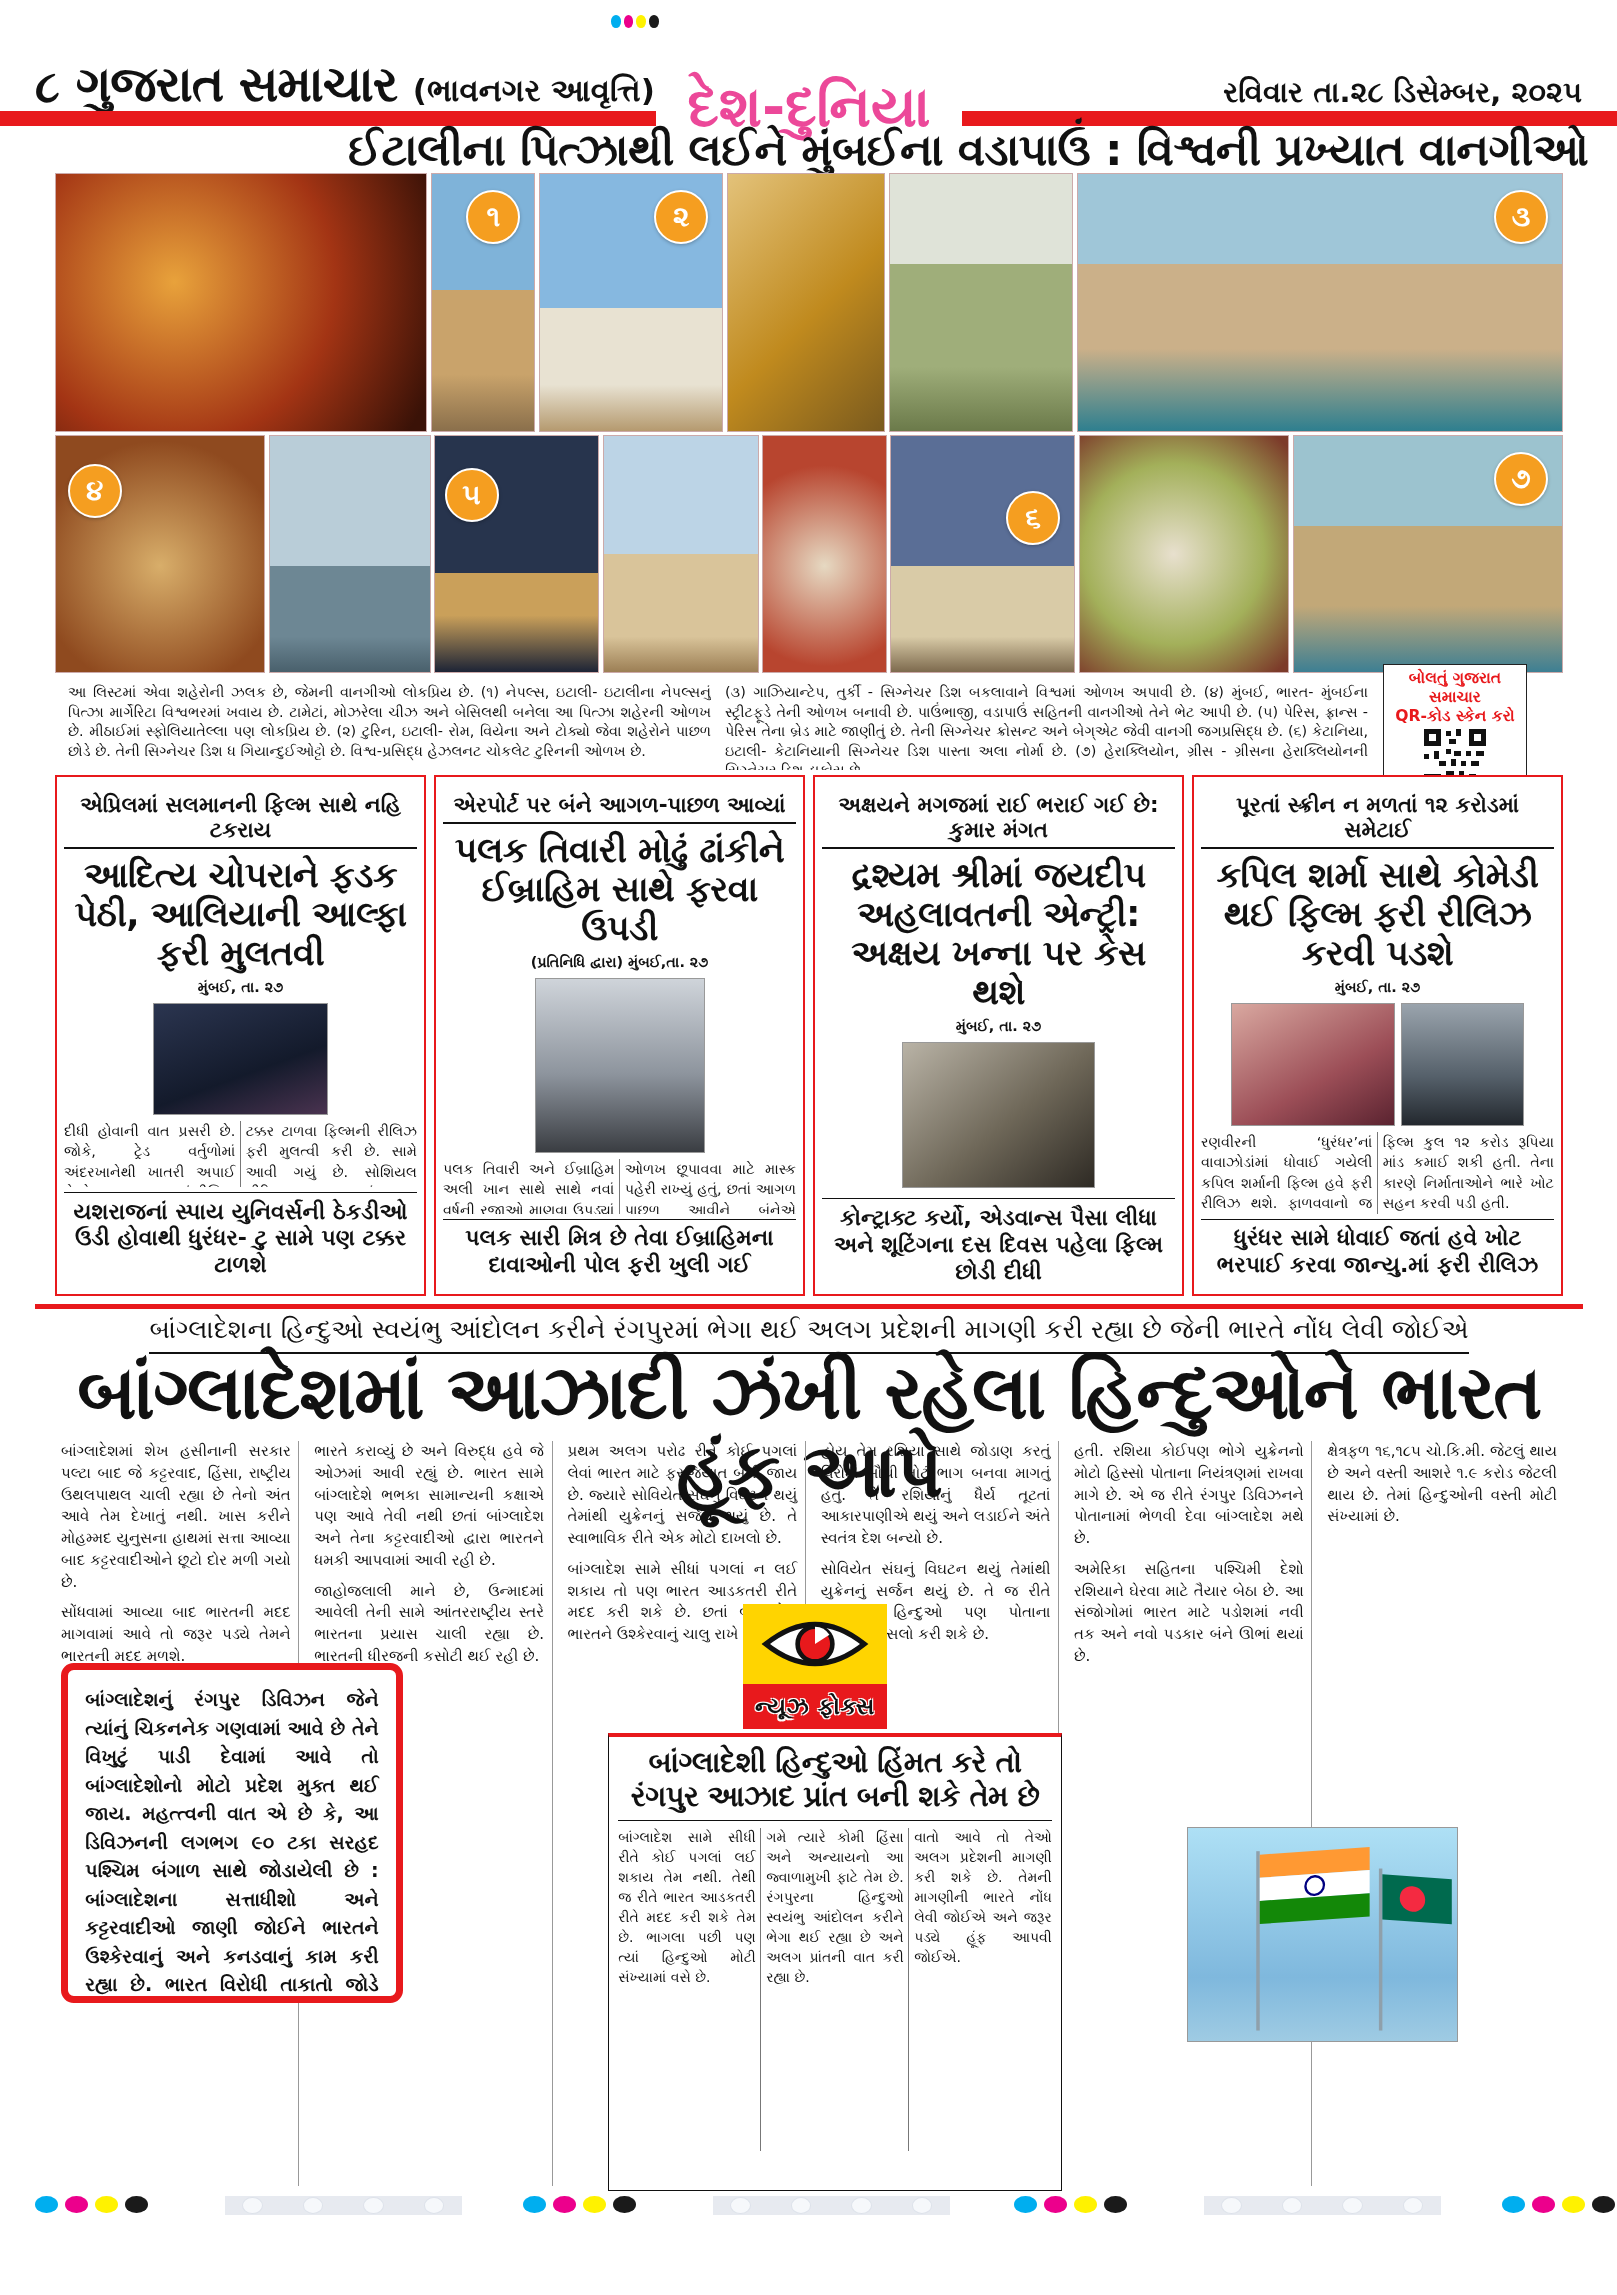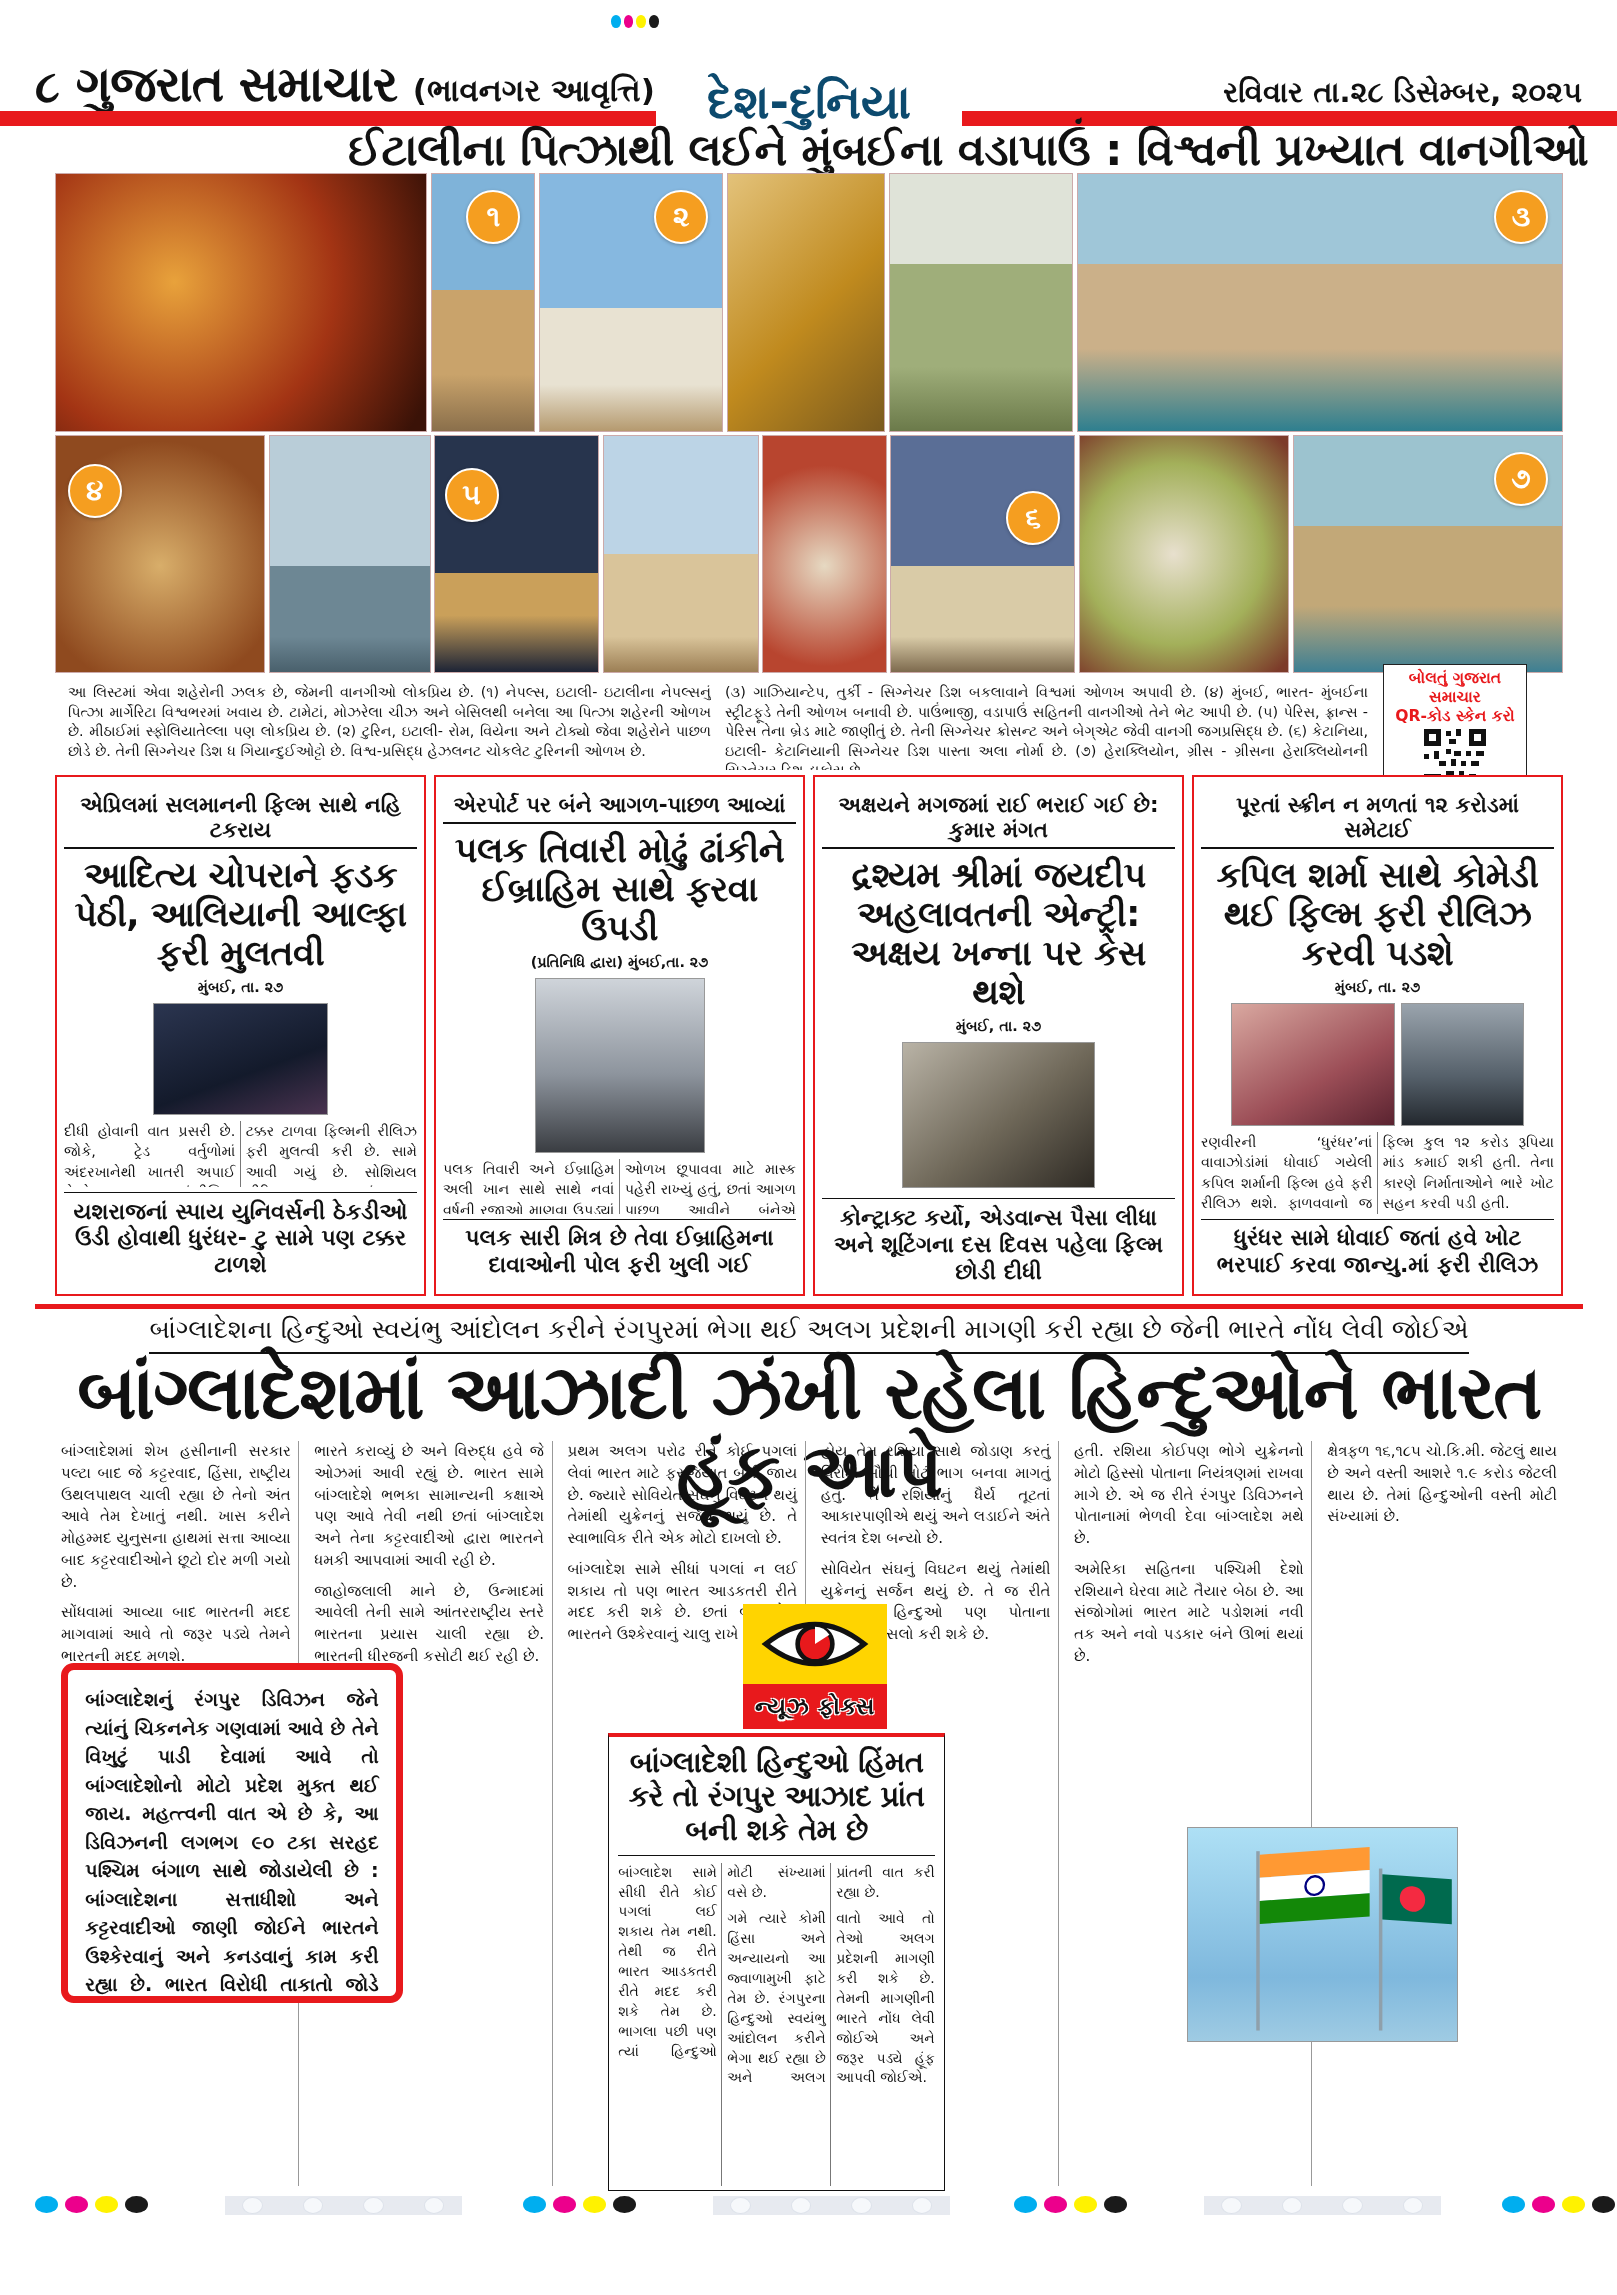--- a/index.html
+++ b/index.html
@@ -9,21 +9,21 @@
   
   #masthead{top:51px;left:35px;right:35px;height:58px;display:flex;align-items:flex-end;justify-content:space-between;}
   .mast-left{display:flex;align-items:flex-end;gap:16px;}
   .page-no{font-size:45px;font-weight:800;line-height:1;}
   .mast-title{font-size:49px;font-weight:800;line-height:1;letter-spacing:-1.2px;}
   .mast-edition{font-size:31px;font-weight:700;line-height:1.2;margin-top:14px;}
   .mast-date{font-size:29px;font-weight:700;line-height:1.1;}
   .redbar{top:111px;height:15px;background:#e8191c;}
   .redbar.left{left:0;width:656px;}
   .redbar.right{left:962px;right:0;}
-  #section-label{top:74px;left:656px;width:306px;text-align:center;color:#0c4a6e;font-size:47px;font-weight:800;}
+  #section-label{top:74px;left:656px;width:306px;text-align:center;color:#ec4899;font-size:56px;font-weight:800;}
   .cmyk-mini{top:15px;left:611px;display:flex;gap:2.9px;}
   .cmyk-mini i{width:9.8px;height:12.7px;border-radius:50%;display:block;}
 
   
   #feature-headline{top:124px;left:29px;right:29px;text-align:right;font-size:44px;font-weight:800;letter-spacing:-0.6px;}
   #collage{top:173px;left:55px;width:1508px;height:500px;display:flex;flex-direction:column;gap:3.5px;}
   .prow{display:flex;gap:3.5px;}
   .prow.r1{height:259px;}
   .prow.r2{height:238px;}
   .tile{position:relative;border:0.6px solid #caa;overflow:hidden;}
@@ -70,21 +70,21 @@
   .col{flex:1;border-right:0.6px solid #999;padding-right:7.5px;overflow:hidden;font-size:15px;line-height:1.45;text-align:justify;}
   .col:last-child{border-right:none;padding-right:0;}
   .col p{margin:0 0 9.2px;}
 
   #pullquote{position:absolute;left:26px;top:359px;width:342px;height:340px;background:#fff;border:7px solid #e8191c;border-radius:12.7px;box-sizing:border-box;padding:15px 17.3px;font-size:19px;font-weight:700;line-height:1.5;text-align:justify;overflow:hidden;}
 
   #newsfocus{position:absolute;left:708px;top:300px;width:144px;height:129px;background:#fff;}
   #nf-eye{height:80px;background:#ffd400;display:flex;align-items:center;justify-content:center;}
   #nf-label{height:45px;background:#e8191c;display:flex;align-items:center;justify-content:center;color:#111;font-weight:800;font-size:23px;letter-spacing:0.6px;text-shadow:-1.2px -1.2px 0 #fff,1.2px -1.2px 0 #fff,-1.2px 1.2px 0 #fff,1.2px 1.2px 0 #fff;}
 
-  #subarticle{position:absolute;left:573px;top:429px;width:337px;bottom:0;background:#fff;border:1.7px solid #111;border-top:4px solid #e8191c;box-sizing:border-box;padding:8px 9.2px;overflow:hidden;}
+  #subarticle{position:absolute;left:573px;top:429px;width:454px;bottom:0;background:#fff;border:1.7px solid #111;border-top:4px solid #e8191c;box-sizing:border-box;padding:8px 9.2px;overflow:hidden;}
   #sub-head{font-size:29px;font-weight:800;text-align:center;line-height:1.18;letter-spacing:-0.6px;border-bottom:1.7px solid #111;padding-bottom:7px;margin-bottom:7px;}
   #sub-cols{column-count:3;column-gap:10.4px;column-rule:0.6px solid #777;font-size:14px;line-height:1.42;text-align:justify;height:323px;overflow:hidden;}
   #sub-cols p{margin:0 0 7px;}
 
   #flags{position:absolute;left:1152px;top:523px;width:269px;height:213px;border:0.6px solid #999;background:linear-gradient(#aee0f5,#7fb8dd 70%,#9fcbe3);overflow:hidden;}
 
   
   .reg-solid{top:2196px;display:flex;gap:7px;}
   .reg-solid i{width:23px;height:17.3px;border-radius:50%;display:block;}
   .reg-faint{top:2196px;height:18.5px;background:#e7eaf0;display:flex;gap:40px;align-items:center;padding:0 17.3px;}

